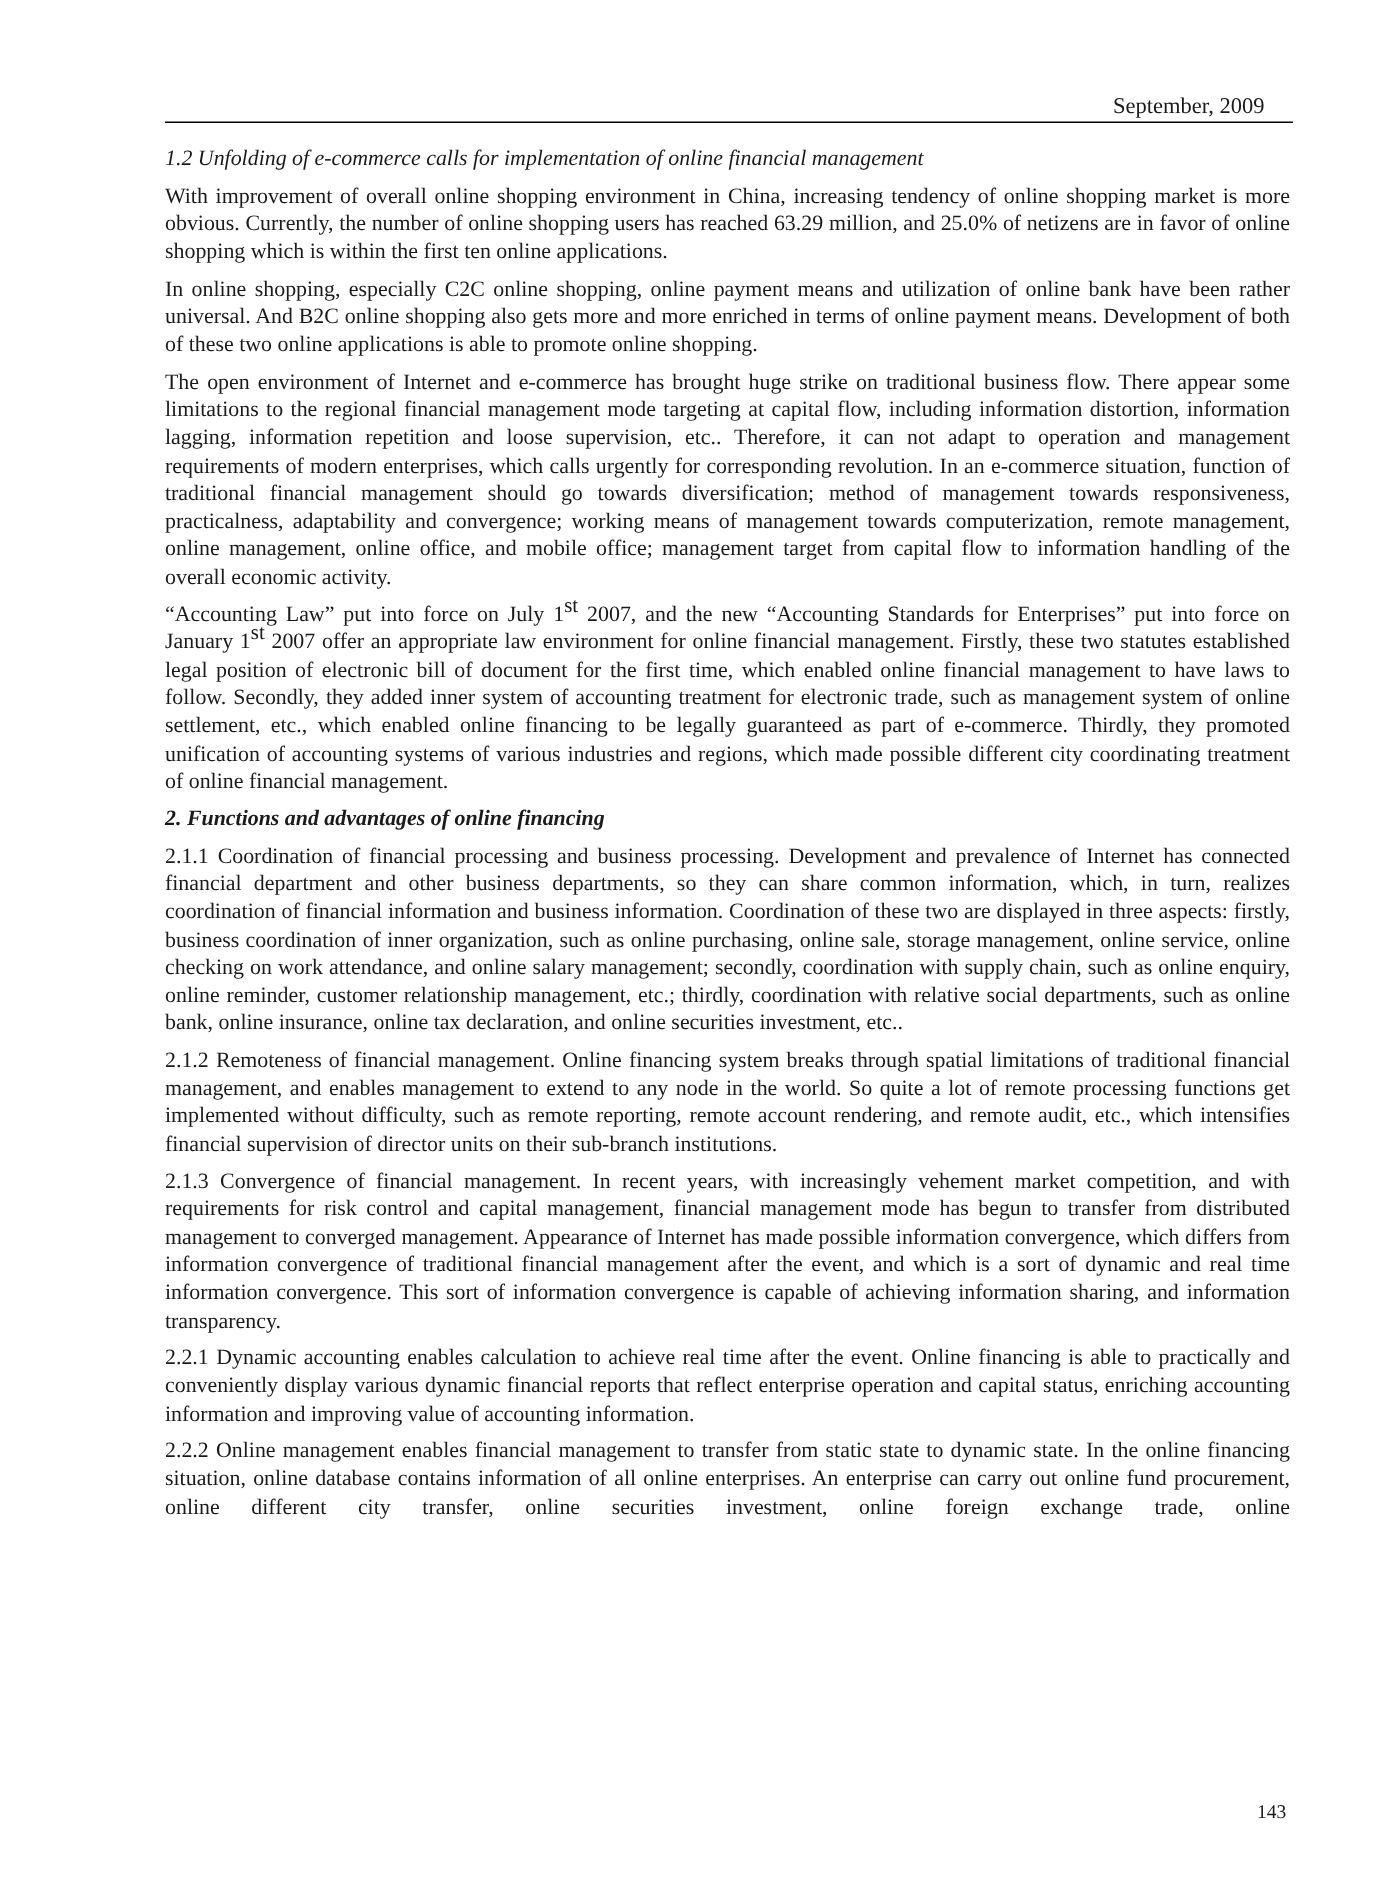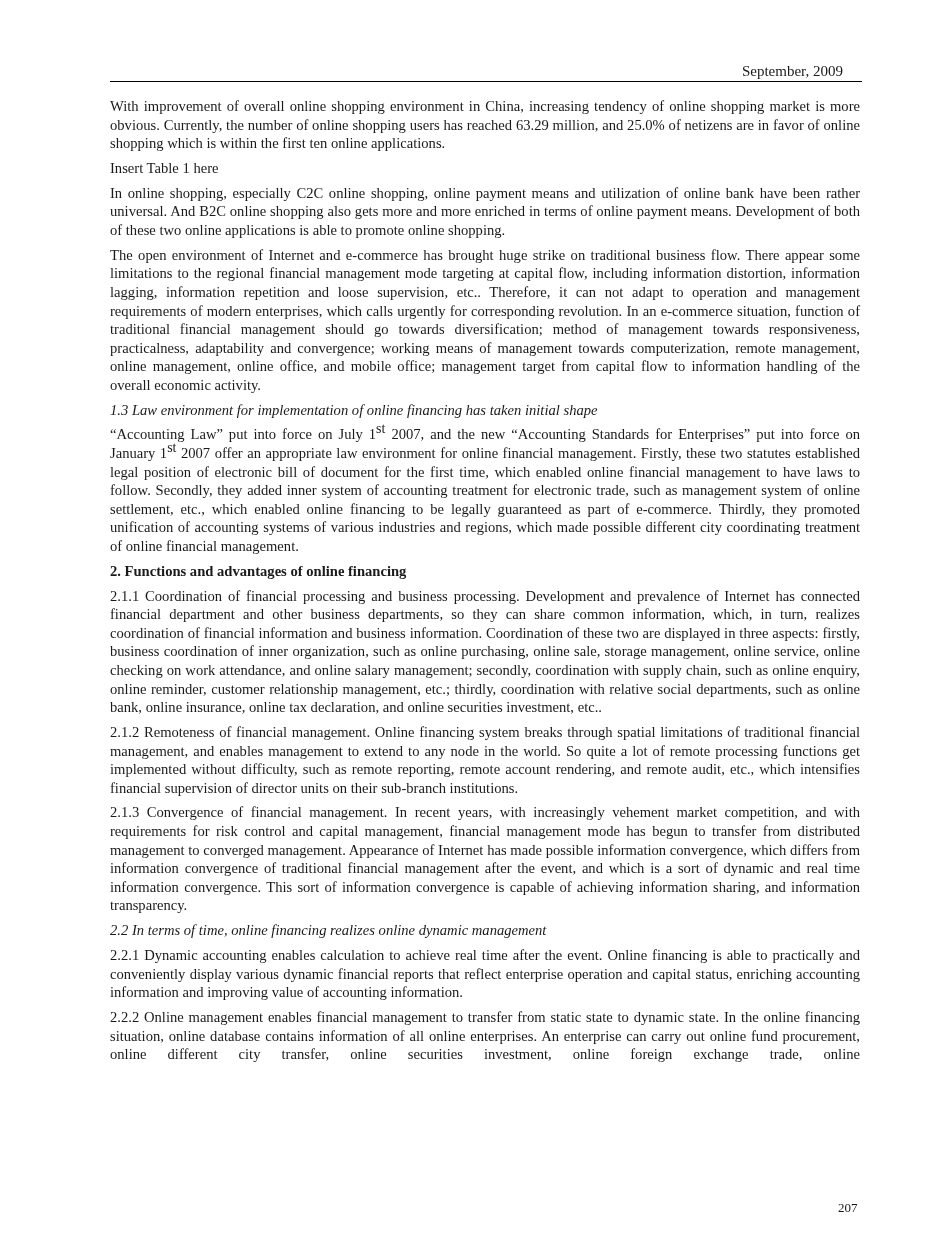--- a/index.html
+++ b/index.html
@@ -13,47 +13,45 @@
     position: absolute; left: 0; top: 62px; width: 752px;
     height: 19px; border-bottom: 1.3px solid #000;
     font-size: 15px; line-height: 19px;
   }
   .running-header .journal { position: absolute; left: 0; top: 0; font-style: italic; }
   .running-header .date { position: absolute; right: 19px; top: 0; }
   .body { position: absolute; left: 0; top: 97px; width: 750px; }
   .body p { margin: 0 0 6.2px 0; text-align: justify; }
   .body p.last-line-left { text-align: left; }
   .h2 { font-style: italic; margin: 0 0 6.2px 0; }
-  .h1 { font-weight: bold; margin: 0 0 6.2px 0; }
+  .h1 { font-weight: bold; margin: 0 0 6.2px 0; font-style: italic; }
   sup { font-size: 14px; line-height: 0; vertical-align: 6px; }
   .page-number { position: absolute; left: 728px; top: 1199px; font-size: 13px; }
 </style>
 </head>
 <body>
 
 <div class="page">
 
   <div class="running-header">
     <span class="date">September, 2009</span>
   </div>
 
   <div class="body">
+    <div class="h2">1.2 Unfolding of e-commerce calls for implementation of online financial management</div>
     <p>With improvement of overall online shopping environment in China, increasing tendency of online shopping market is more obvious. Currently, the number of online shopping users has reached 63.29 million, and 25.0% of netizens are in favor of online shopping which is within the first ten online applications.</p>
-    <p class="last-line-left">Insert Table 1 here</p>
     <p>In online shopping, especially C2C online shopping, online payment means and utilization of online bank have been rather universal. And B2C online shopping also gets more and more enriched in terms of online payment means. Development of both of these two online applications is able to promote online shopping.</p>
     <p>The open environment of Internet and e-commerce has brought huge strike on traditional business flow. There appear some limitations to the regional financial management mode targeting at capital flow, including information distortion, information lagging, information repetition and loose supervision, etc.. Therefore, it can not adapt to operation and management requirements of modern enterprises, which calls urgently for corresponding revolution. In an e-commerce situation, function of traditional financial management should go towards diversification; method of management towards responsiveness, practicalness, adaptability and convergence; working means of management towards computerization, remote management, online management, online office, and mobile office; management target from capital flow to information handling of the overall economic activity.</p>
 
-    <div class="h2">1.3 Law environment for implementation of online financing has taken initial shape</div>
     <p><span>“Accounting Law” put into force on July 1</span><sup>st</sup><span> 2007, and the new “Accounting Standards for Enterprises” put into force on January 1</span><sup>st</sup><span> 2007 offer an appropriate law environment for online financial management. Firstly, these two statutes established legal position of electronic bill of document for the first time, which enabled online financial management to have laws to follow. Secondly, they added inner system of accounting treatment for electronic trade, such as management system of online settlement, etc., which enabled online financing to be legally guaranteed as part of e-commerce. Thirdly, they promoted unification of accounting systems of various industries and regions, which made possible different city coordinating treatment of online financial management.</span></p>
 
     <div class="h1">2. Functions and advantages of online financing</div>
 
     <p>2.1.1 Coordination of financial processing and business processing. Development and prevalence of Internet has connected financial department and other business departments, so they can share common information, which, in turn, realizes coordination of financial information and business information. Coordination of these two are displayed in three aspects: firstly, business coordination of inner organization, such as online purchasing, online sale, storage management, online service, online checking on work attendance, and online salary management; secondly, coordination with supply chain, such as online enquiry, online reminder, customer relationship management, etc.; thirdly, coordination with relative social departments, such as online bank, online insurance, online tax declaration, and online securities investment, etc..</p>
     <p>2.1.2 Remoteness of financial management. Online financing system breaks through spatial limitations of traditional financial management, and enables management to extend to any node in the world. So quite a lot of remote processing functions get implemented without difficulty, such as remote reporting, remote account rendering, and remote audit, etc., which intensifies financial supervision of director units on their sub-branch institutions.</p>
     <p>2.1.3 Convergence of financial management. In recent years, with increasingly vehement market competition, and with requirements for risk control and capital management, financial management mode has begun to transfer from distributed management to converged management. Appearance of Internet has made possible information convergence, which differs from information convergence of traditional financial management after the event, and which is a sort of dynamic and real time information convergence. This sort of information convergence is capable of achieving information sharing, and information transparency.</p>
 
-    <div class="h2">2.2 In terms of time, online financing realizes online dynamic management</div>
     <p>2.2.1 Dynamic accounting enables calculation to achieve real time after the event. Online financing is able to practically and conveniently display various dynamic financial reports that reflect enterprise operation and capital status, enriching accounting information and improving value of accounting information.</p>
     <p style="text-align-last: justify;">2.2.2 Online management enables financial management to transfer from static state to dynamic state. In the online financing situation, online database contains information of all online enterprises. An enterprise can carry out online fund procurement, online different city transfer, online securities investment, online foreign exchange trade, online</p>
   </div>
 
-  <div class="page-number">207</div>
+  <div class="page-number">143</div>
 </div>
 
 </body></html>

